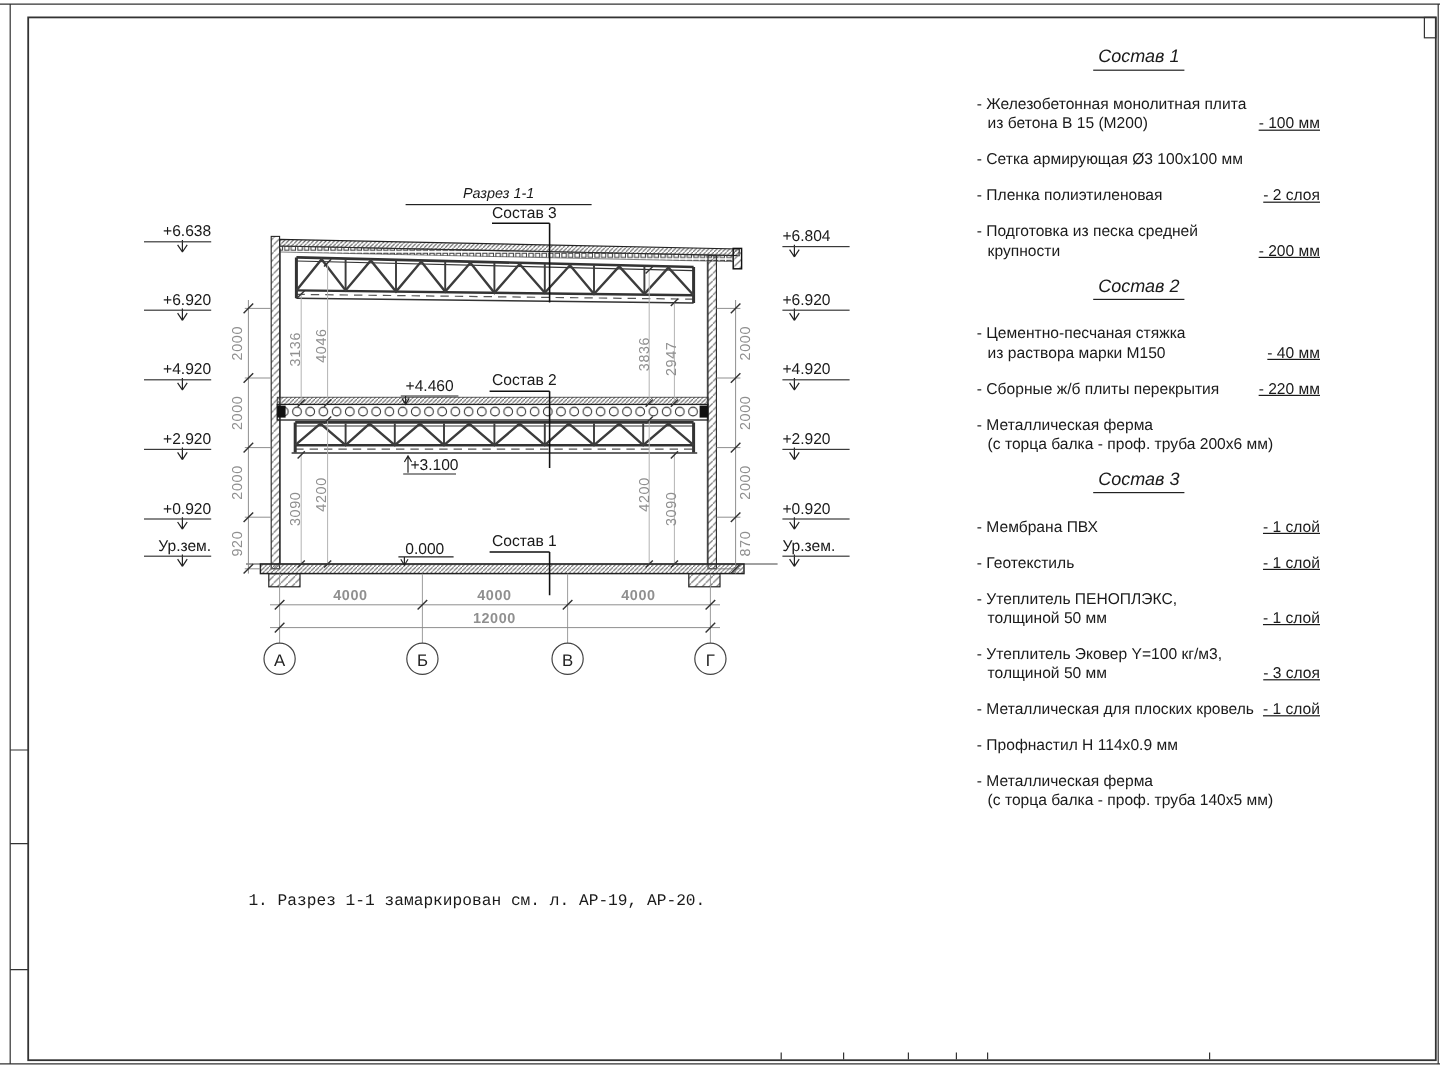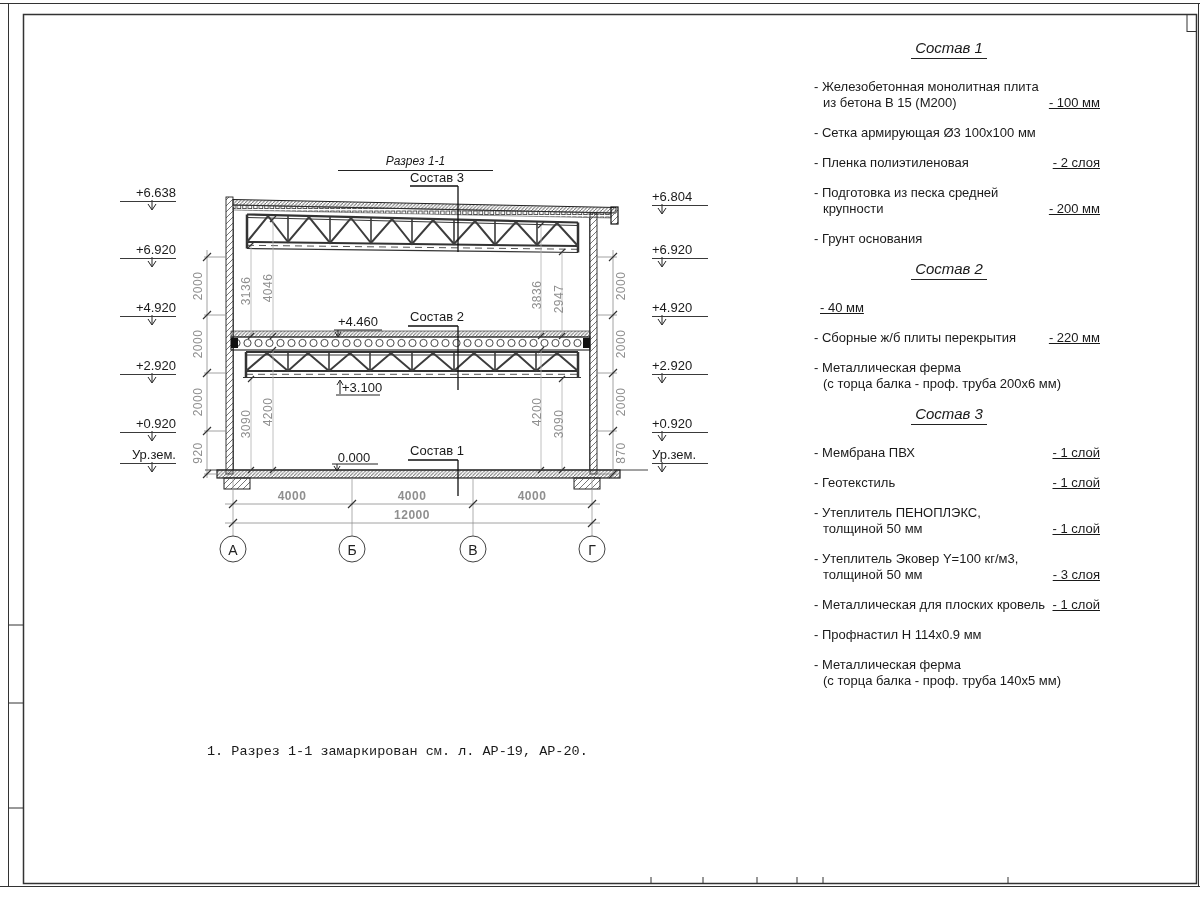--- a/index.html
+++ b/index.html
@@ -225,30 +225,27 @@
         </div>
       <div class="spec-val">-  2 слоя</div>
     </div>
     <div class="spec-item">
       <div class="spec-text">
           <div>- Подготовка из песка средней</div>
           <div class="l2">крупности</div>
         </div>
       <div class="spec-val">- 200 мм</div>
     </div>
-    <div class="spec-item">
-      <div class="spec-text">
-          <div>- Грунт основания</div>
-          <div class="l2"></div>
-        </div>
-      <div class="spec-val"></div>
-    </div>
 
     <div class="spec-head"><span>Состав 2</span></div>
     <div class="spec-item">
+      <div class="spec-text">
+          <div>- Цементно-песчаная стяжка</div>
+          <div class="l2">из раствора марки М150</div>
+        </div>
       <div class="spec-val">- 40 мм</div>
     </div>
     <div class="spec-item">
       <div class="spec-text">
           <div>- Сборные ж/б плиты перекрытия</div>
           <div class="l2"></div>
         </div>
       <div class="spec-val">- 220 мм</div>
     </div>
     <div class="spec-item">

